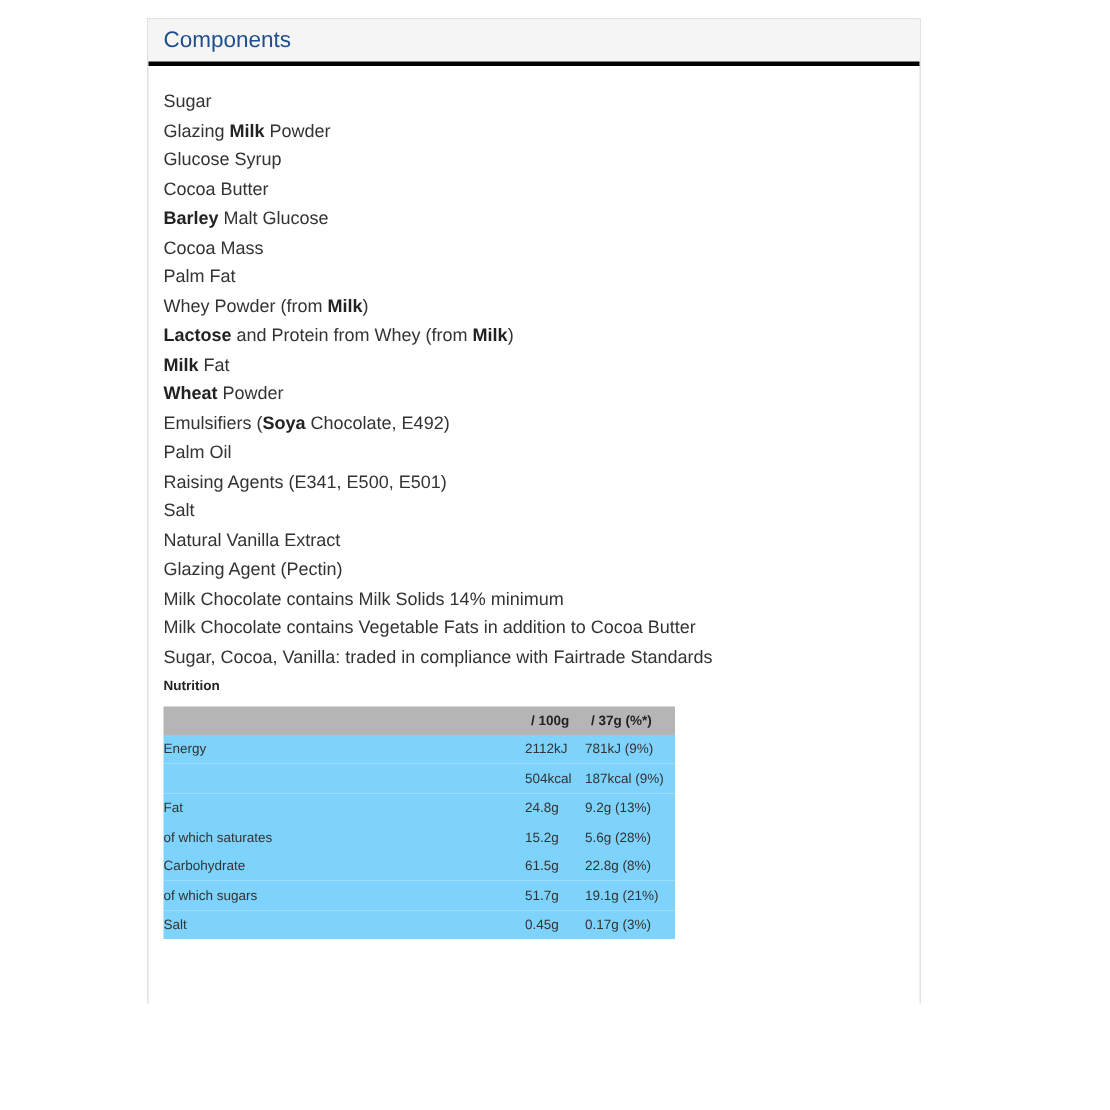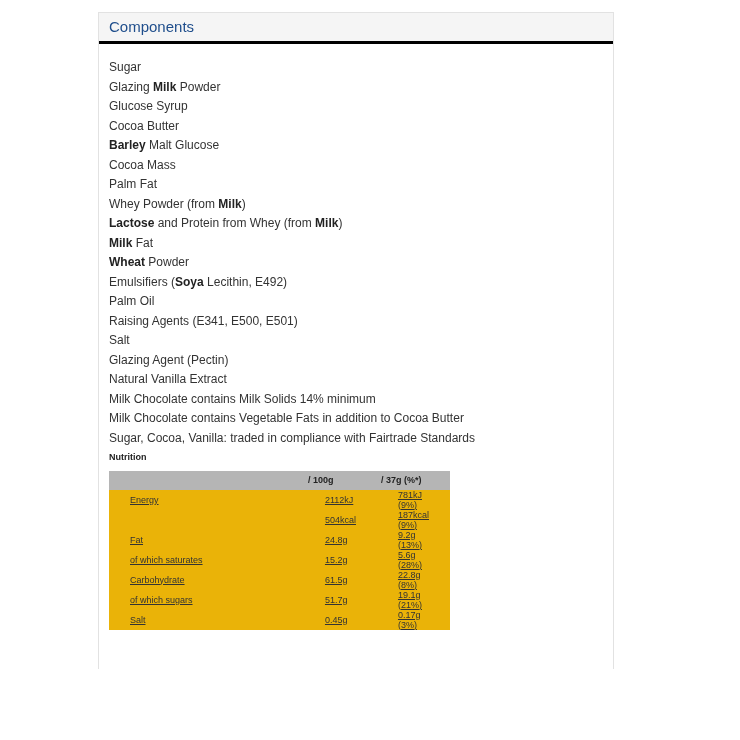--- a/index.html
+++ b/index.html
@@ -6,21 +6,21 @@
   body { width:740px; height:740px; position:relative; overflow:hidden; font-family:"Liberation Sans", sans-serif; }
   .panel { position:absolute; left:98px; top:12px; width:514px; height:656px; border:1px solid #e2e2e2; border-bottom:none; background:#fff; }
   .panel-header { height:28px; background:#f5f5f5; border-bottom:3px solid #000000; padding:0 10px; }
   .panel-title { font-size:15px; color:#1f4e8c; line-height:28px; margin:0; font-weight:normal; }
   .panel-body { padding:17px 10px 0 10px; }
   .section-title { font-size:9px; font-weight:bold; color:#222; height:19.5px; line-height:13px; }
   .ingredient { font-size:12px; color:#333; height:19.5px; line-height:13px; }
   .ingredient b { color:#222;margin-top:20px; }
   table.nutrition { border-collapse:collapse; width:341px; font-size:9px; color:#333; margin-top:0; }
   table.nutrition thead th { background:#b5b5b5; height:19px; text-align:left; font-weight:bold; color:#222; padding:0 4px; }
-  table.nutrition tbody td { background:#eab308; height:19.5px; padding:0 21px; vertical-align:middle;text-decoration:underline; }
+  table.nutrition tbody td { background:#7dd3fc; height:19.5px; padding:0 0; vertical-align:middle; }
   table.nutrition .c1 { width:233px; }
   table.nutrition .c2 { width:32px; }
 </style>
 </head>
 <body>
 
 <div class="panel">
   <div class="panel-header">
     <h2 class="panel-title">Components</h2>
   </div>
@@ -30,26 +30,26 @@
         <div class="ingredient"><span>Glazing </span><b>Milk</b><span> Powder</span><b></b><span></span></div>
         <div class="ingredient"><span></span><b></b><span>Glucose Syrup</span><b></b><span></span></div>
         <div class="ingredient"><span></span><b></b><span>Cocoa Butter</span><b></b><span></span></div>
         <div class="ingredient"><span></span><b>Barley</b><span> Malt Glucose</span><b></b><span></span></div>
         <div class="ingredient"><span></span><b></b><span>Cocoa Mass</span><b></b><span></span></div>
         <div class="ingredient"><span></span><b></b><span>Palm Fat</span><b></b><span></span></div>
         <div class="ingredient"><span>Whey Powder (from </span><b>Milk</b><span>)</span><b></b><span></span></div>
         <div class="ingredient"><span></span><b>Lactose</b><span> and Protein from Whey (from </span><b>Milk</b><span>)</span></div>
         <div class="ingredient"><span></span><b>Milk</b><span> Fat</span><b></b><span></span></div>
         <div class="ingredient"><span></span><b>Wheat</b><span> Powder</span><b></b><span></span></div>
-        <div class="ingredient"><span>Emulsifiers (</span><b>Soya</b><span> Lecithin, E492)</span><b></b><span></span></div>
+        <div class="ingredient"><span>Emulsifiers (</span><b>Soya</b><span> Chocolate, E492)</span><b></b><span></span></div>
         <div class="ingredient"><span></span><b></b><span>Palm Oil</span><b></b><span></span></div>
         <div class="ingredient"><span></span><b></b><span>Raising Agents (E341, E500, E501)</span><b></b><span></span></div>
         <div class="ingredient"><span></span><b></b><span>Salt</span><b></b><span></span></div>
+        <div class="ingredient"><span></span><b></b><span>Natural Vanilla Extract</span><b></b><span></span></div>
         <div class="ingredient"><span></span><b></b><span>Glazing Agent (Pectin)</span><b></b><span></span></div>
-        <div class="ingredient"><span></span><b></b><span>Natural Vanilla Extract</span><b></b><span></span></div>
         <div class="ingredient"><span></span><b></b><span>Milk Chocolate contains Milk Solids 14% minimum</span><b></b><span></span></div>
         <div class="ingredient"><span></span><b></b><span>Milk Chocolate contains Vegetable Fats in addition to Cocoa Butter</span><b></b><span></span></div>
         <div class="ingredient"><span></span><b></b><span>Sugar, Cocoa, Vanilla: traded in compliance with Fairtrade Standards</span><b></b><span></span></div>
       </div>
     <div class="section-title">Nutrition</div>
     <table class="nutrition">
       <thead>
         <tr>
           <th class="c1"></th>
           <th class="c2">/ 100g</th>

